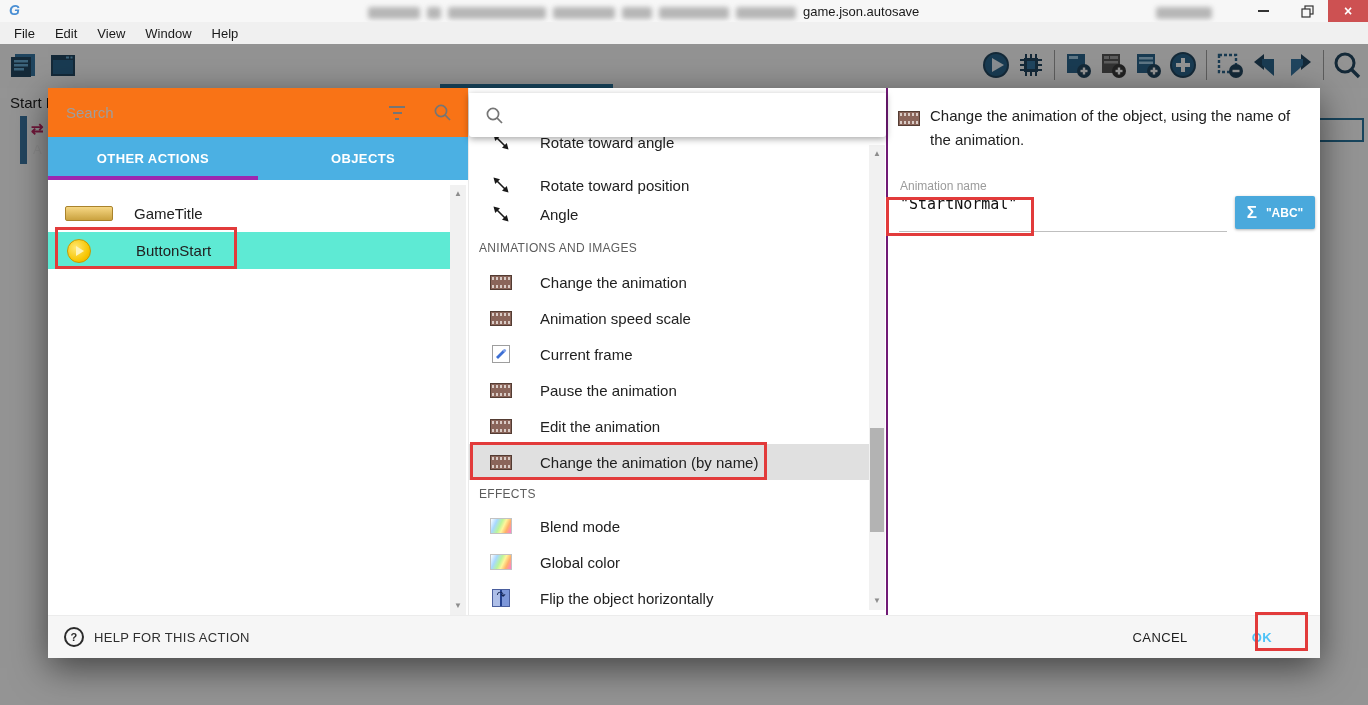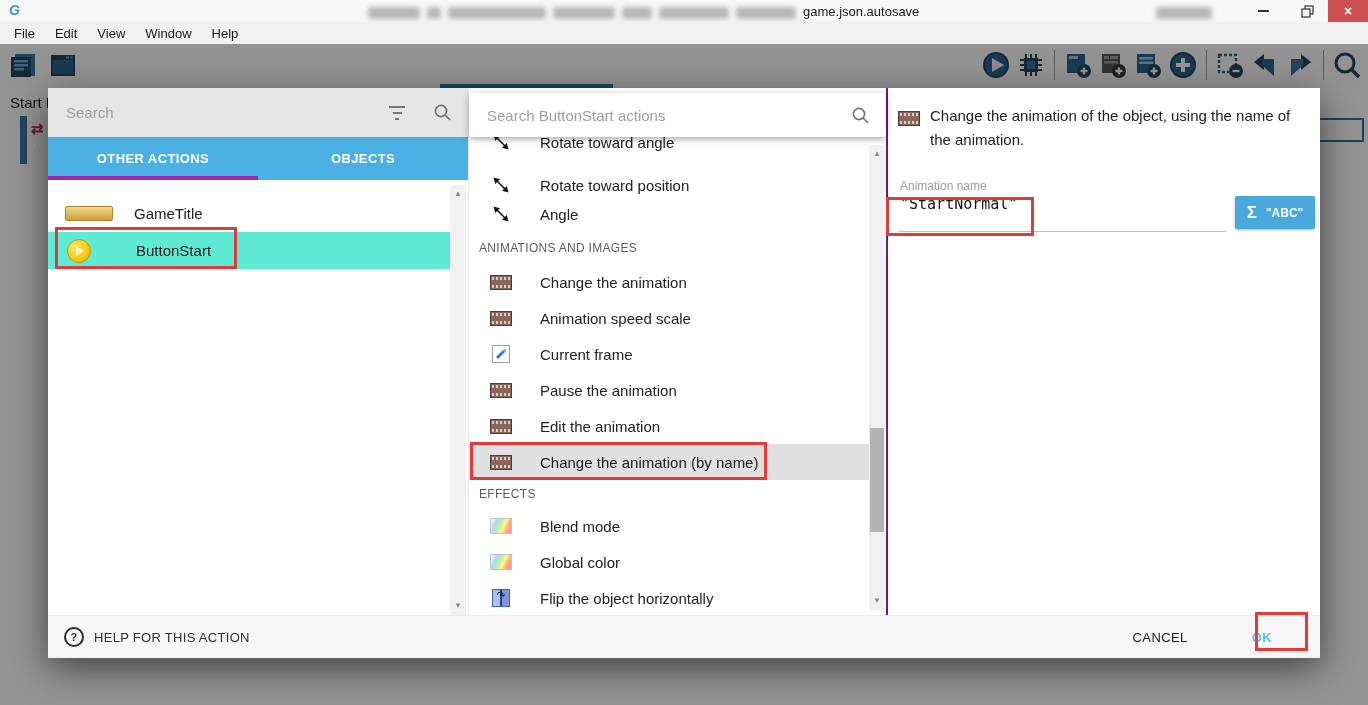--- a/index.html
+++ b/index.html
@@ -35,21 +35,21 @@
   .bg-event-icon{position:absolute;left:31px;top:76px;font-size:15px;color:#c2185b;font-weight:bold}
   .bg-event-letter{position:absolute;left:33px;top:98px;font-size:13px;color:#f2f2f2}
   .bg-right-input{position:absolute;right:4px;top:74px;width:46px;height:20px;border:2px solid #1b6d99}
   .overlay{position:absolute;top:0;left:0;right:0;bottom:0;background:rgba(22,22,22,0.46);z-index:5}
 
   
   .dialog{position:absolute;left:48px;top:88px;width:1272px;height:570px;background:#fff;z-index:10;box-shadow:0 10px 34px rgba(0,0,0,.55)}
 
   
   .panel-left{position:absolute;left:0;top:0;width:420px;height:527px}
-  .search-left{position:absolute;left:0;top:0;width:420px;height:49px;background:#e5e5e5;display:flex;align-items:center;padding:0 16px;gap:24px;box-sizing:border-box}
+  .search-left{position:absolute;left:0;top:0;width:420px;height:49px;background:#f97316;display:flex;align-items:center;padding:0 16px;gap:24px;box-sizing:border-box}
   .search-input{flex:1;border:none;background:transparent;outline:none;font-size:15px;color:#333;font-family:"Liberation Sans",sans-serif}
   .search-input::placeholder{color:#9e9e9e}
   .filter-icon{display:flex;flex-direction:column;gap:4px;align-items:center;margin-right:4px}
   .filter-icon i{display:block;height:2px;background:#757575}
   .tabs{position:absolute;left:0;top:49px;width:420px;height:43px;background:#4bb0e3;display:flex}
   .tab{flex:1;display:flex;align-items:center;justify-content:center;color:#fff;font-size:13px;font-weight:bold;letter-spacing:.4px}
   .tab-indicator{position:absolute;left:0;top:88px;width:210px;height:4px;background:#9c27b0;z-index:2}
   .obj-row{position:absolute;left:0;width:402px;height:37px;display:flex;align-items:center;padding-left:17px;gap:21px;font-size:15px;color:#212121;box-sizing:border-box}
   .obj-row.selected{background:#5eead4}
   .thumb-gametitle{width:46px;height:13px;border-radius:2px;background:linear-gradient(180deg,#f6d784,#caa23f);border:1px solid #a9832c;flex-shrink:0}
@@ -305,21 +305,20 @@
     </div>
 
     <div class="scrollbar scroll-left">
       <span class="scroll-arrow" style="top:2px">▲</span>
       <span class="scroll-arrow" style="bottom:2px">▼</span>
     </div>
   </div>
 
   <div class="panel-mid">
     <div class="search-card">
-      <input class="search-input" placeholder="Search ButtonStart actions" style="">
       <svg width="19" height="19" viewBox="0 0 19 19">
           <circle cx="8" cy="8" r="5.6" fill="none" stroke="#757575" stroke-width="1.7"></circle>
           <line x1="12.2" y1="12.2" x2="17" y2="17" stroke="#757575" stroke-width="1.7"></line>
         </svg>
     </div>
 
     <div class="act-row" style="top:36px">
       <span class="icon-cell">
           <svg width="20" height="20" viewBox="0 0 20 20">
             <line x1="5" y1="5" x2="15" y2="15" stroke="#191919" stroke-width="1.6"></line>

